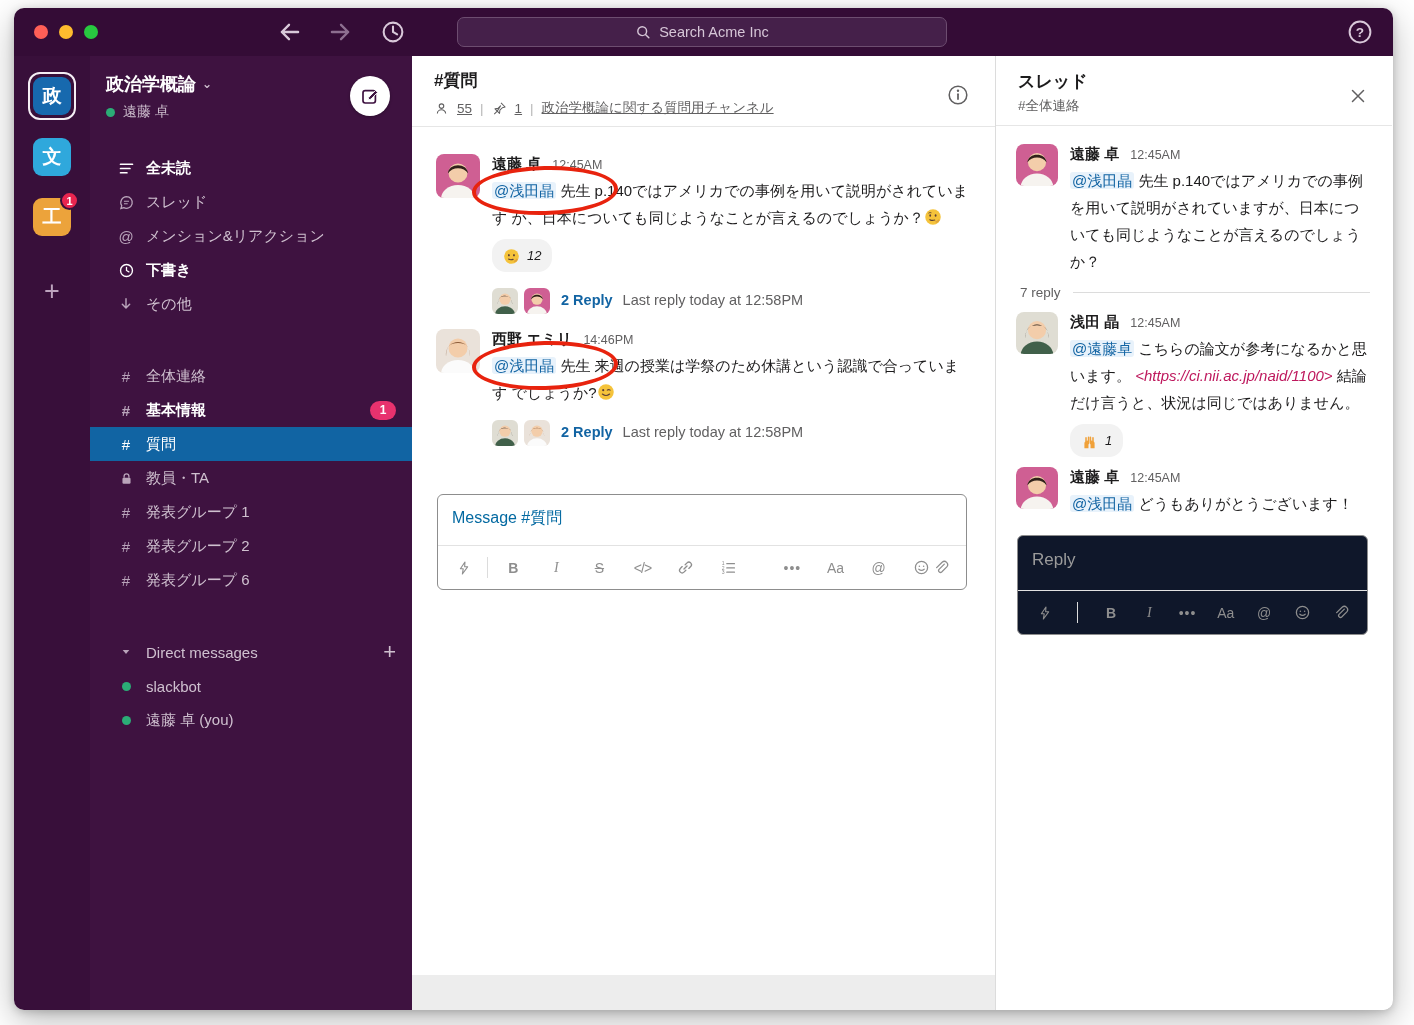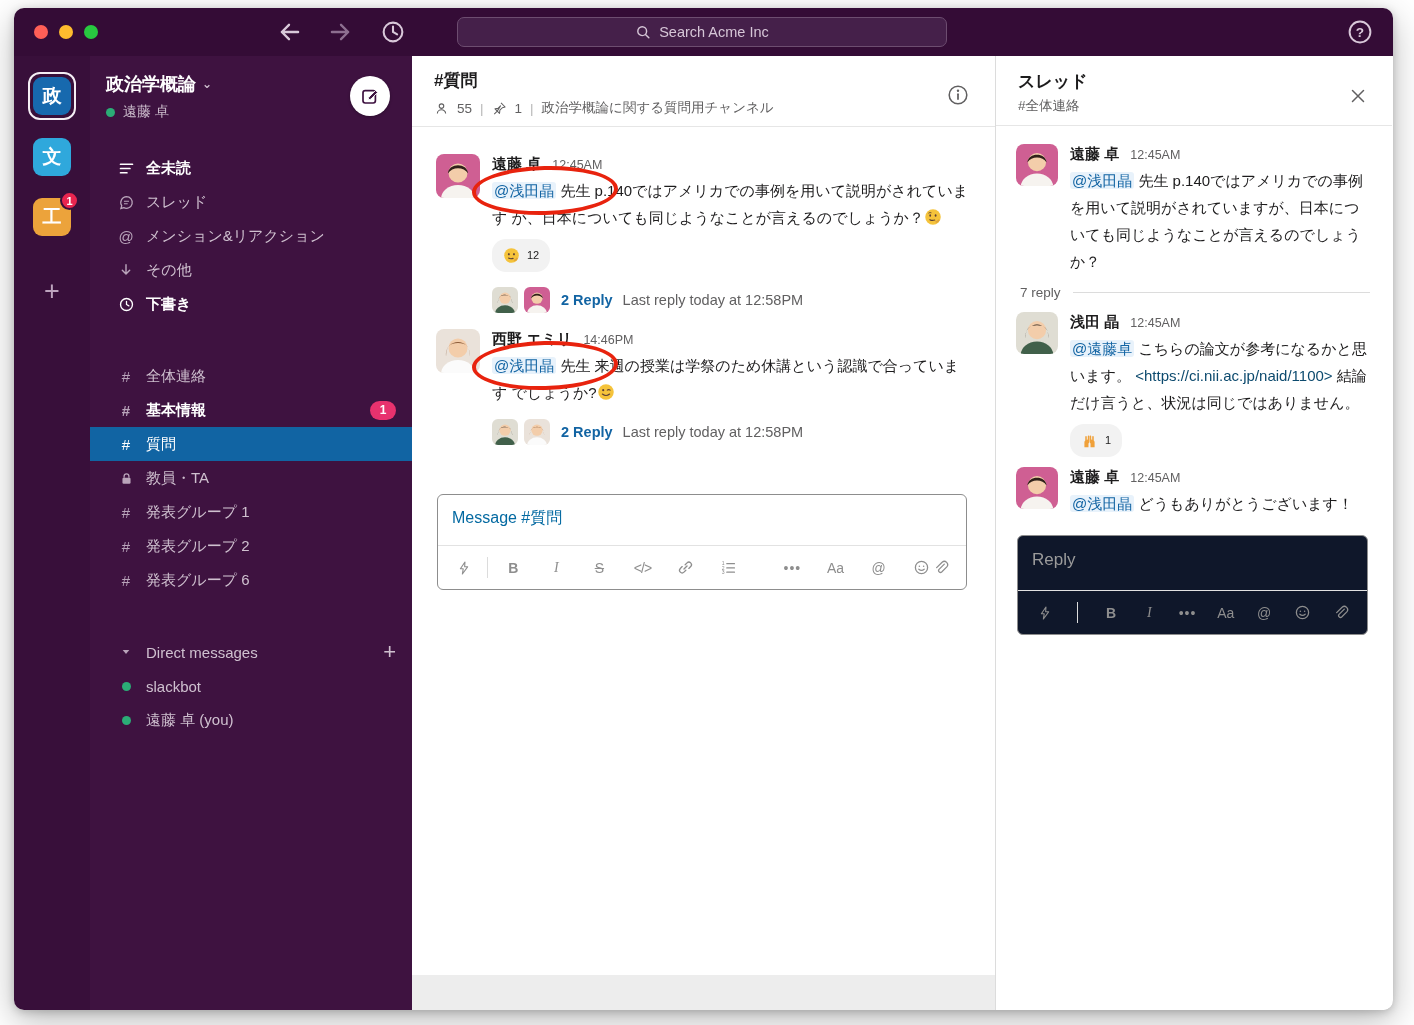--- a/index.html
+++ b/index.html
@@ -66,44 +66,44 @@
     display:flex; align-items:center; justify-content:center; padding:0 7px; }
   .row.selected { background:#1164A3; color:#fff; }
   .row.selected .hash { color:#fff; }
   .row-plus { margin-left:auto; font-size:22px; color:#cfc0cf; font-weight:300; }
 
   
   .main { width:583px; background:#fff; position:relative; flex-shrink:0; overflow:hidden; }
   .ch-head { padding:13px 20px 9px 22px; border-bottom:1px solid #e6e6e6; position:relative; }
   .ch-title { font-size:17px; font-weight:700; color:#1d1c1d; }
   .ch-meta { margin-top:7px; display:flex; align-items:center; gap:8px;
-    font-size:13.5px; color:#616061; }
+    font-size:13.5px; color:#616061;text-decoration:underline; }
   .ch-meta .mic { width:15px; height:15px; color:#616061; }
   .sep { color:#b5b5b5; }
   .info-btn { position:absolute; right:26px; top:28px; width:22px; height:22px; color:#616061; }
 
   .msgs { padding-top:22px; }
   .msg { display:flex; gap:12px; padding:5px 20px 0 24px; position:relative; }
   .avatar { width:44px; height:44px; border-radius:8px; overflow:hidden; flex-shrink:0; }
   .avatar.small { width:26px; height:26px; border-radius:6px; }
   .mbody { max-width:478px; font-size:15px; line-height:27px; color:#1d1c1d; }
   .mhead { line-height:20px; margin-bottom:2px; }
   .mname { font-weight:700; font-size:15px; color:#1d1c1d; }
   .mtime { font-size:12.5px; color:#616061; margin-left:7px; }
   .mention { color:#1264a3; background:#e8f2fb; border-radius:3px; padding:0 2px; }
-  .mlink { color:#0c4a6e; }
+  .mlink { color:#be185d;font-style:italic; }
   .circled { position:relative; display:inline-block; }
   .red-oval { position:absolute; left:-20px; right:-28px; top:-11px; height:49px;
     border:4.5px solid #e8230e; border-radius:50%; transform:rotate(-1.5deg);
     pointer-events:none; z-index:3; }
   .emoji { width:18px; height:18px; vertical-align:-3px; display:inline-block; }
   .reaction { display:inline-flex; align-items:center; gap:7px; background:#f2f2f2;
-    border-radius:14px; padding:3px 11px; margin:8px 0 2px 0; font-size:11px; color:#1d1c1d; }
+    border-radius:14px; padding:3px 11px; margin:8px 0 2px 0; font-size:13px; color:#1d1c1d;font-style:italic; }
   .reaction .emoji { width:17px; height:17px; vertical-align:-3px; }
-  .thread-row { display:flex; align-items:flex-start; gap:6px; margin-top:13px; margin-bottom:10px; }
+  .thread-row { display:flex; align-items:flex-end; gap:6px; margin-top:13px; margin-bottom:10px; }
   .reply-link { color:#1264a3; font-weight:700; font-size:14.5px; margin-left:5px; }
   .reply-meta { color:#616061; font-size:14.5px; margin-left:4px; }
 
   .composer { margin:38px 28px 0 25px; border:1px solid #8d8d8d; border-radius:6px;
     overflow:hidden; background:#fff; }
   .composer .ph { padding:13px 14px; font-size:16px; color:#0369a1; height:50px; }
   .tbar { border-top:1px solid #e2e2e2; height:44px; display:flex; align-items:center;
     padding:0 16px; color:#8e8e8e; gap:0; }
   .tbar .tic { width:19px; height:19px; display:flex; align-items:center; justify-content:center;
     font-size:14px; flex-shrink:0; }
@@ -236,36 +236,36 @@
                 <line x1="7" y1="8.6" x2="13" y2="8.6" stroke="currentColor" stroke-width="1.3"></line>
                 <line x1="7" y1="11.4" x2="11.4" y2="11.4" stroke="currentColor" stroke-width="1.3"></line>
               </svg>
           </span>
           <span>スレッド</span>
         </div>
         <div class="row">
           <span class="ric">@</span>
           <span>メンション&amp;リアクション</span>
         </div>
+        <div class="row boldw">
+          <span class="ric">
+            <svg viewBox="0 0 20 20" width="17" height="17">
+                <circle cx="10" cy="10" r="7" fill="none" stroke="currentColor" stroke-width="1.6"></circle>
+                <path d="M10 6.2 V10 L12.8 11.6" fill="none" stroke="currentColor" stroke-width="1.5" stroke-linecap="round"></path>
+              </svg>
+          </span>
+          <span>下書き</span>
+        </div>
         <div class="row">
           <span class="ric">
             <svg viewBox="0 0 20 20" width="16" height="16">
                 <path d="M10 3.5 V14.5 M5.4 10.2 L10 15 L14.6 10.2" fill="none" stroke="currentColor" stroke-width="1.8" stroke-linecap="round" stroke-linejoin="round"></path>
               </svg>
           </span>
           <span>その他</span>
-        </div>
-        <div class="row boldw">
-          <span class="ric">
-            <svg viewBox="0 0 20 20" width="17" height="17">
-                <circle cx="10" cy="10" r="7" fill="none" stroke="currentColor" stroke-width="1.6"></circle>
-                <path d="M10 6.2 V10 L12.8 11.6" fill="none" stroke="currentColor" stroke-width="1.5" stroke-linecap="round"></path>
-              </svg>
-          </span>
-          <span>下書き</span>
         </div>
       </div>
 
       <div class="sec-gap"></div>
 
       <div class="row">
         <span class="hash">#</span>
         <span>全体連絡</span>
       </div>
       <div class="row boldw">

